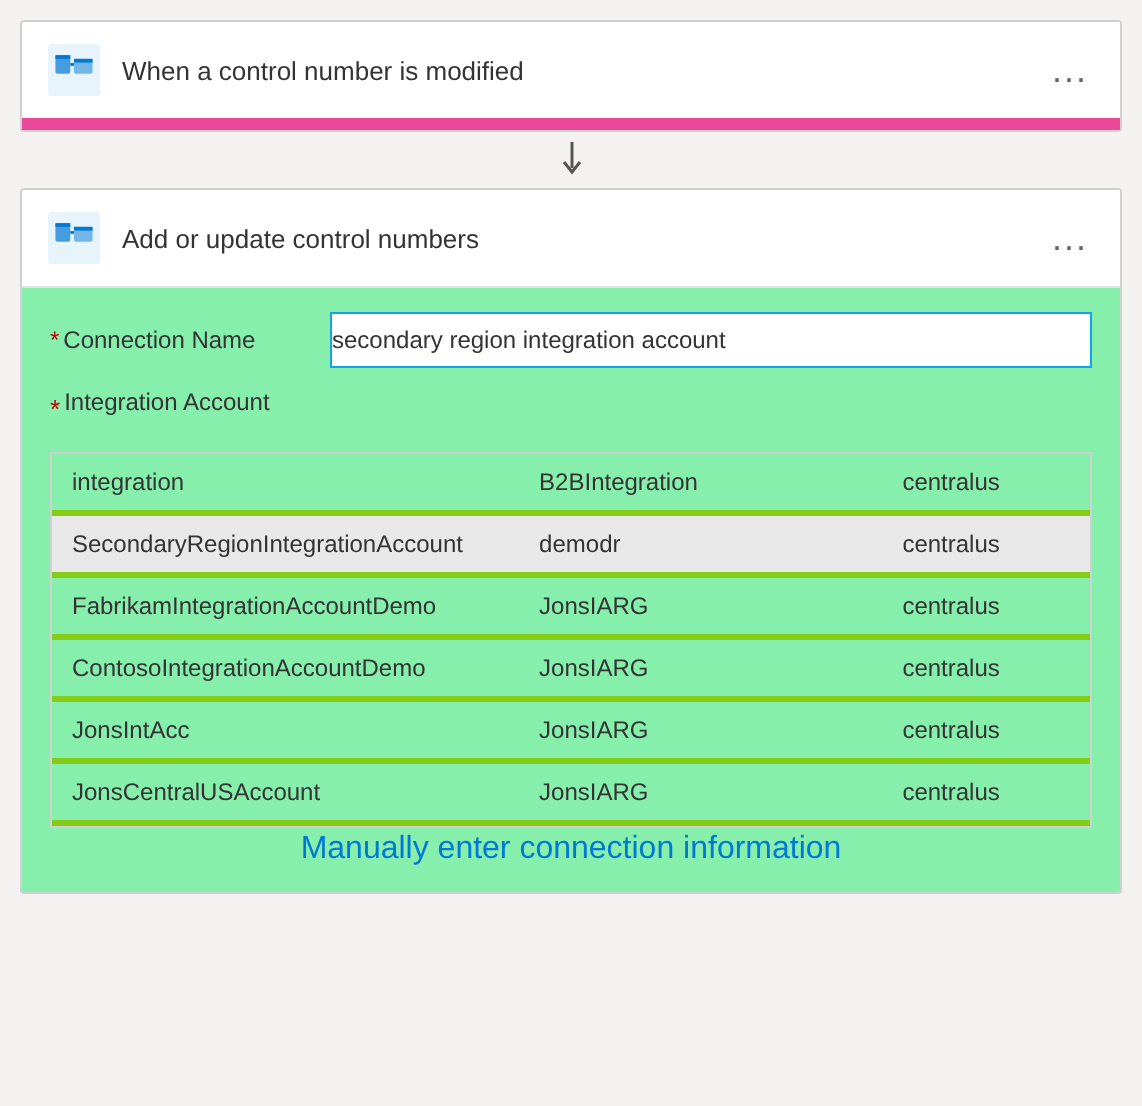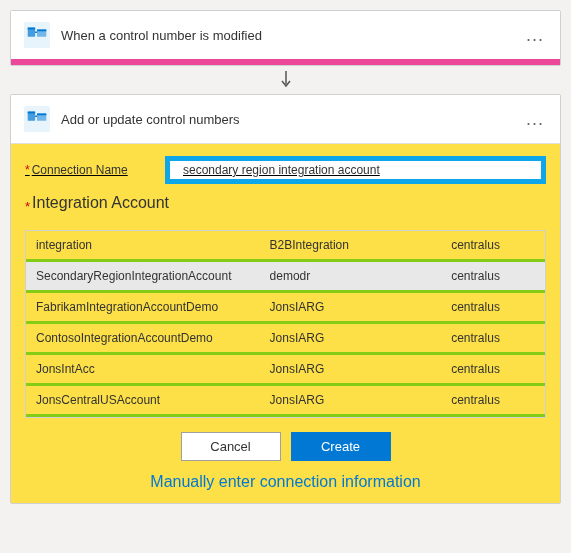--- a/index.html
+++ b/index.html
@@ -64,62 +64,61 @@
       justify-content: center;
       align-items: center;
       height: 28px;
       color: #555;
     }
     .connector-arrow svg {
       width: 18px;
       height: 18px;
     }
     .main-card {
-      background: #fde047;
+      background: #86efac;
       border: 1px solid #d0d0d0;
       border-radius: 2px;
     }
     .main-card-header {
       display: flex;
       align-items: center;
       padding: 10px 12px;
       background: #fff;
       border-bottom: 1px solid #e0e0e0;
       min-height: 44px;
     }
     .form-section {
       padding: 12px 14px 0 14px;
-      text-decoration: underline;
     }
     .form-row {
       display: flex;
       align-items: center;
       margin-bottom: 10px;
     }
     .form-label {
       width: 140px;
       font-size: 12px;
       color: #333;
       flex-shrink: 0;
     }
     .required-star {
       color: #c00;
       margin-right: 2px;
     }
     .form-input {
       flex: 1;
-      border: 5px solid #0ea5e9;
-      padding: 5px 13px;
+      border: 1px solid #0ea5e9;
+      padding: 5px 0;
       font-size: 12px;
       color: #333;
       outline: none;
       height: 28px;
     }
     .integration-label {
-      font-size: 16px;
+      font-size: 12px;
       color: #333;
       margin-bottom: 6px;
     }
     .table-container {
       border: 1px solid #d0d0d0;
       max-height: 230px;
       overflow-y: auto;
       overflow-x: auto;
       margin: 0 14px;
     }
@@ -284,22 +283,18 @@
     </tr>
             <tr>
       <td>JonsCentralUSAccount</td>
       <td>JonsIARG</td>
       <td>centralus</td>
     </tr>
           </tbody>
       </table>
     </div>
 
-    <div class="action-row">
-      <button class="btn-cancel">Cancel</button>
-      <button class="btn-create">Create</button>
-    </div>
 
     <div class="link-row">
       <a class="manual-link" href="#">Manually enter connection information</a>
     </div>
   </div>
 </div>
 
 </body></html>

